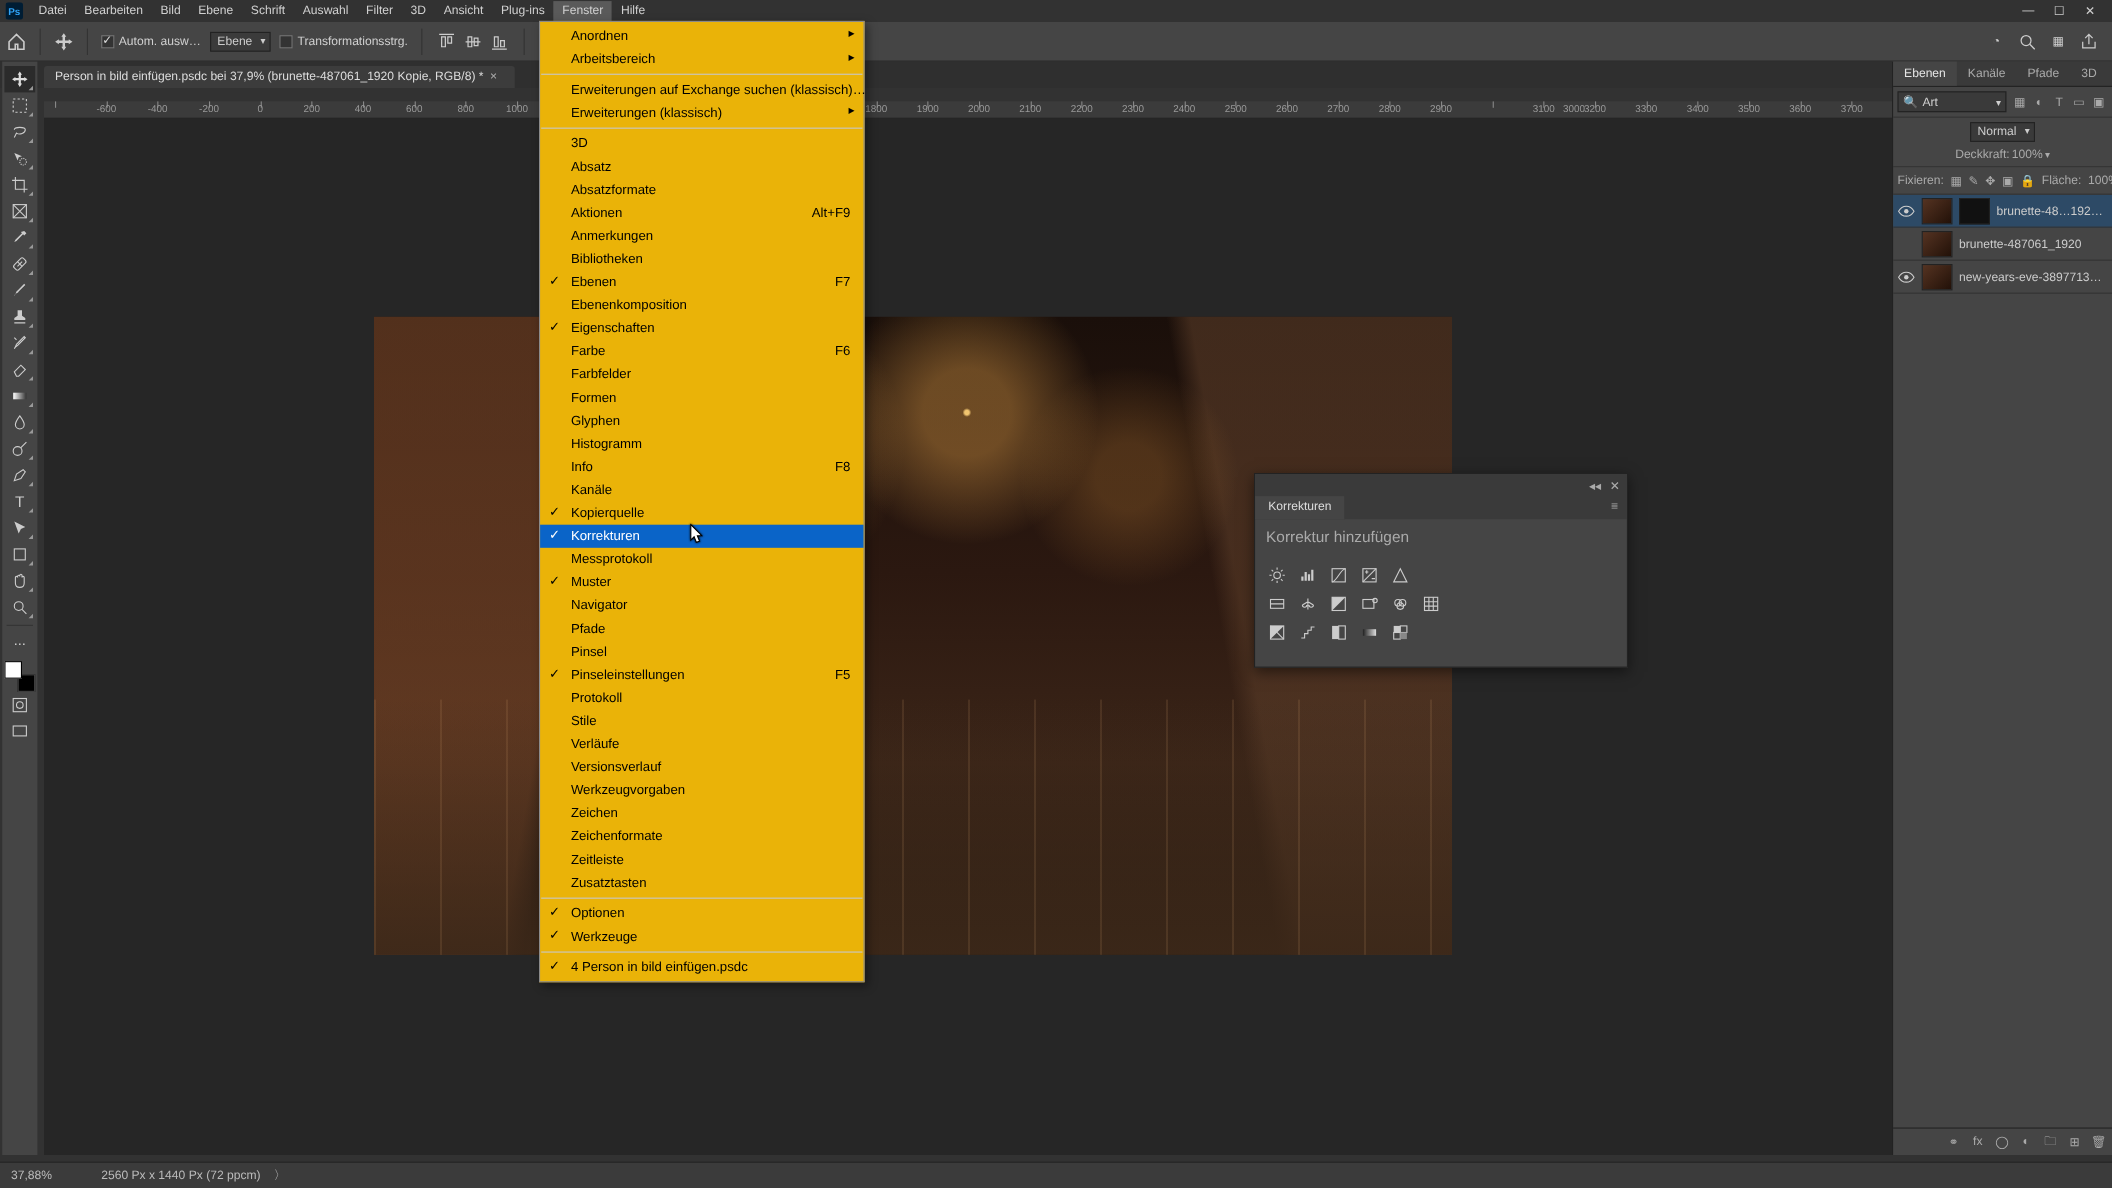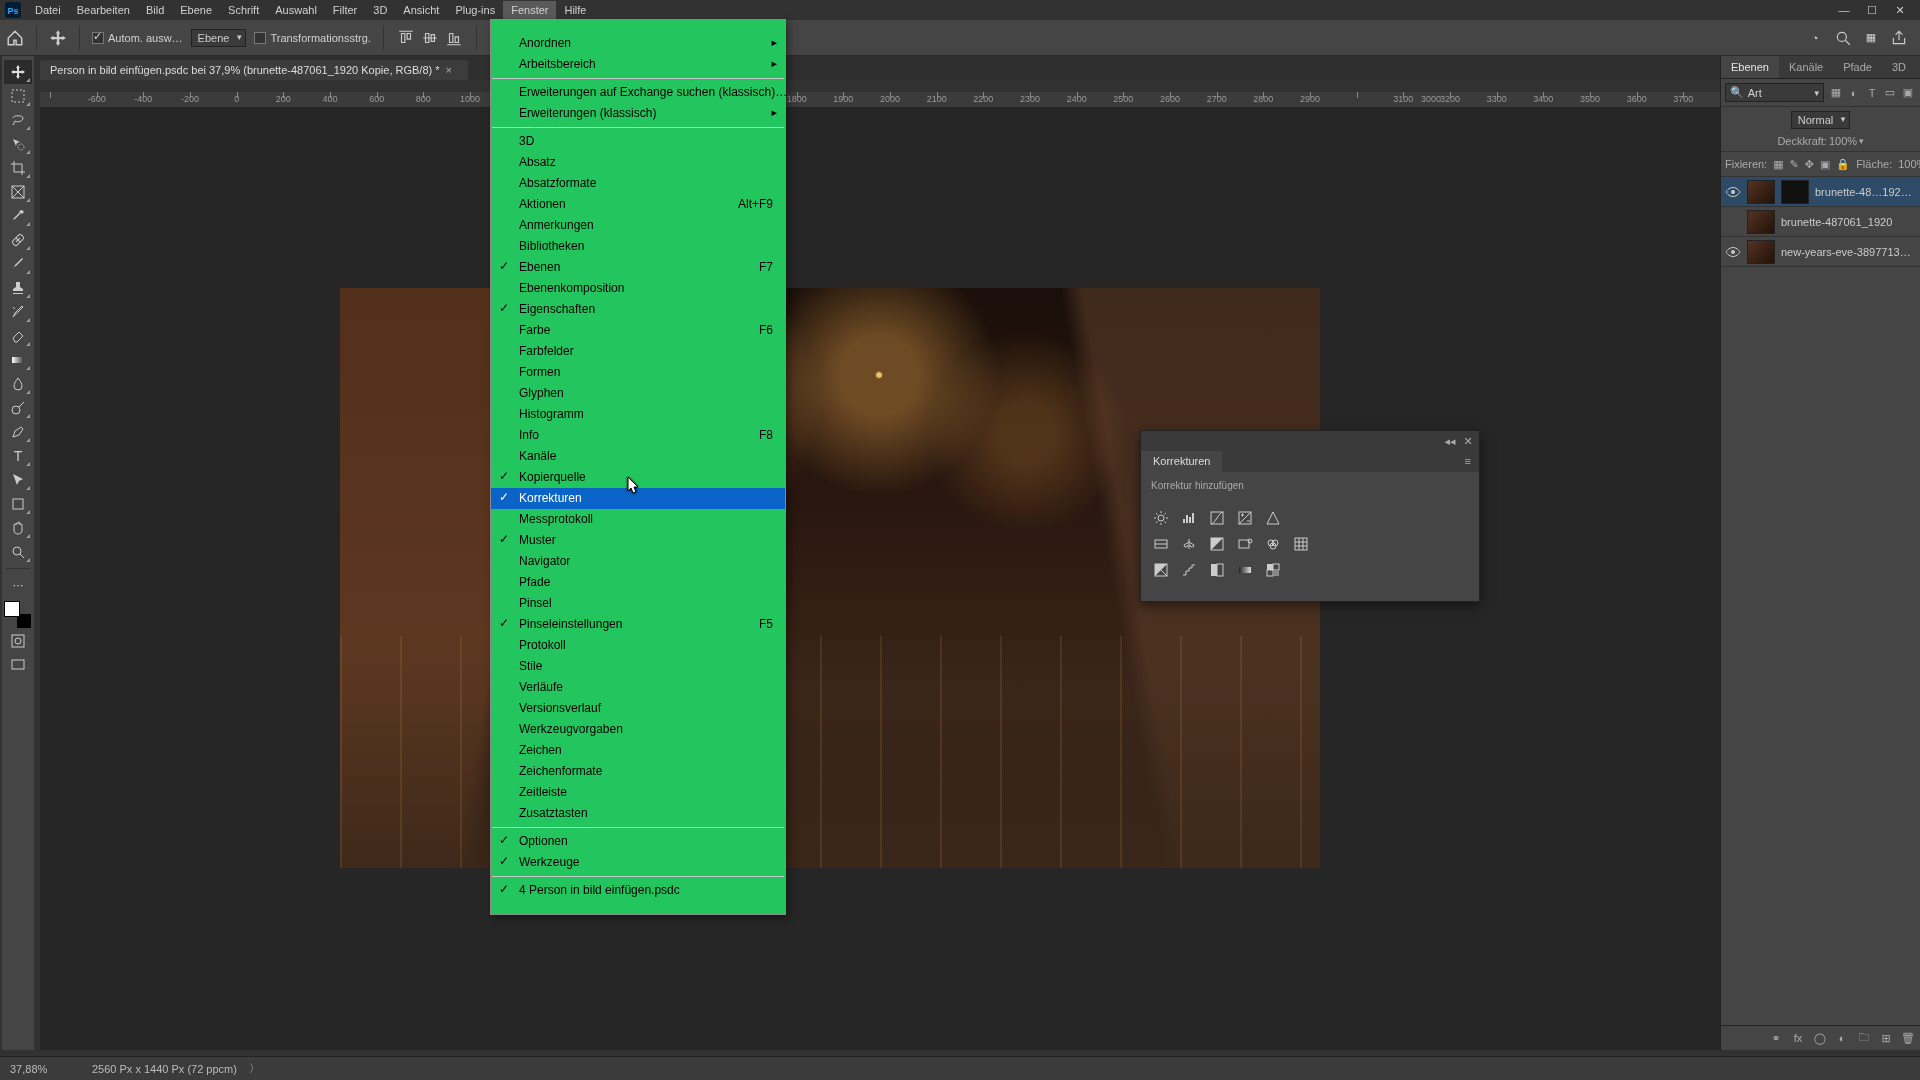--- a/index.html
+++ b/index.html
@@ -55,39 +55,39 @@
   radial-gradient(circle at 35% 20%, rgba(255,180,80,.25) 0 50px, transparent 140px),
   radial-gradient(circle at 70% 25%, rgba(255,170,70,.2) 0 30px, transparent 100px),
   linear-gradient(100deg, rgba(120,70,40,.6) 0 20%, transparent 22%),
   linear-gradient(-100deg, rgba(90,60,40,.6) 0 22%, transparent 24%);
 }
 .doc::after{content:"";position:absolute;left:0;right:0;bottom:0;height:40%;background:
   repeating-linear-gradient(90deg, rgba(200,150,100,.15) 0 2px, transparent 2px 60px),
   linear-gradient(0deg, rgba(60,40,25,.9), transparent);}
 
 
-.dropdown { position:absolute; top:19px; left:490px; width:296px; background:#22c55e; color:#000; border:1px solid #8a8a8a; box-shadow:3px 3px 8px rgba(0,0,0,.4); padding:13px 0; }
+.dropdown { position:absolute; top:19px; left:490px; width:296px; background:#eab308; color:#000; border:1px solid #8a8a8a; box-shadow:3px 3px 8px rgba(0,0,0,.4); padding:2px 0; }
 .dd-item { position:relative; padding:2px 24px 2px 28px; font-size:12px; line-height:17px; white-space:nowrap; }
 .dd-item.hl { background:#0a64c8; color:#fff; }
 .dd-item.checked::before { content:"✓"; position:absolute; left:8px; top:1px; font-size:12px; }
 .dd-item.sub::after { content:"▸"; position:absolute; right:8px; top:1px; font-size:11px; }
 .dd-sep{ height:1px; background:#c8c8c8; margin:3px 1px; }
 .dd-sc { position:absolute; right:12px; top:2px; font-size:12px; }
 .cursor-arrow{ position:absolute; top:476px; left:627px; width:14px;height:20px; pointer-events:none;}
 .cursor-arrow svg{width:14px;height:20px;filter:drop-shadow(0 0 1px #000);}
 
 
 .korr { position:absolute; top:430px; left:1140px; width:340px; background:#454545; border:1px solid #222; box-shadow:0 4px 12px rgba(0,0,0,.5); }
 .korr-head{height:20px;display:flex;align-items:center;justify-content:flex-end;gap:4px;padding:0 4px;background:#3a3a3a;}
 .korr-head .hb{width:14px;height:14px;color:#aaa;display:flex;align-items:center;justify-content:center;font-size:11px;}
 .korr-tabs{display:flex;background:#3a3a3a;}
 .korr-tab{padding:4px 12px;background:#454545;font-size:11px;color:#ddd;border-bottom:1px solid #454545;}
 .korr-menu{margin-left:auto;padding:4px 8px;color:#aaa;}
 .korr-body{padding:8px 10px 14px;}
-.korr-lbl{font-size:10px;color:#aaa;margin-bottom:18px;}
+.korr-lbl{font-size:14px;color:#aaa;margin-bottom:18px;}
 .korr-row{display:flex;gap:8px;margin-bottom:8px;}
 .ki{width:20px;height:18px;display:flex;align-items:center;justify-content:center;color:#ccc;}
 .ki svg{width:16px;height:16px;}
 
 
 .rdock { position:absolute; top:56px; right:0; bottom:30px; width:200px; background:#454545; border-left:1px solid #222; display:flex; flex-direction:column; }
 .rtabs{display:flex;background:#3a3a3a;border-bottom:1px solid #222;}
 .rtab{padding:5px 10px;font-size:11px;color:#aaa;}
 .rtab.active{background:#454545;color:#e5e5e5;}
 .rtab-menu{margin-left:auto;padding:5px 8px;color:#aaa;}

